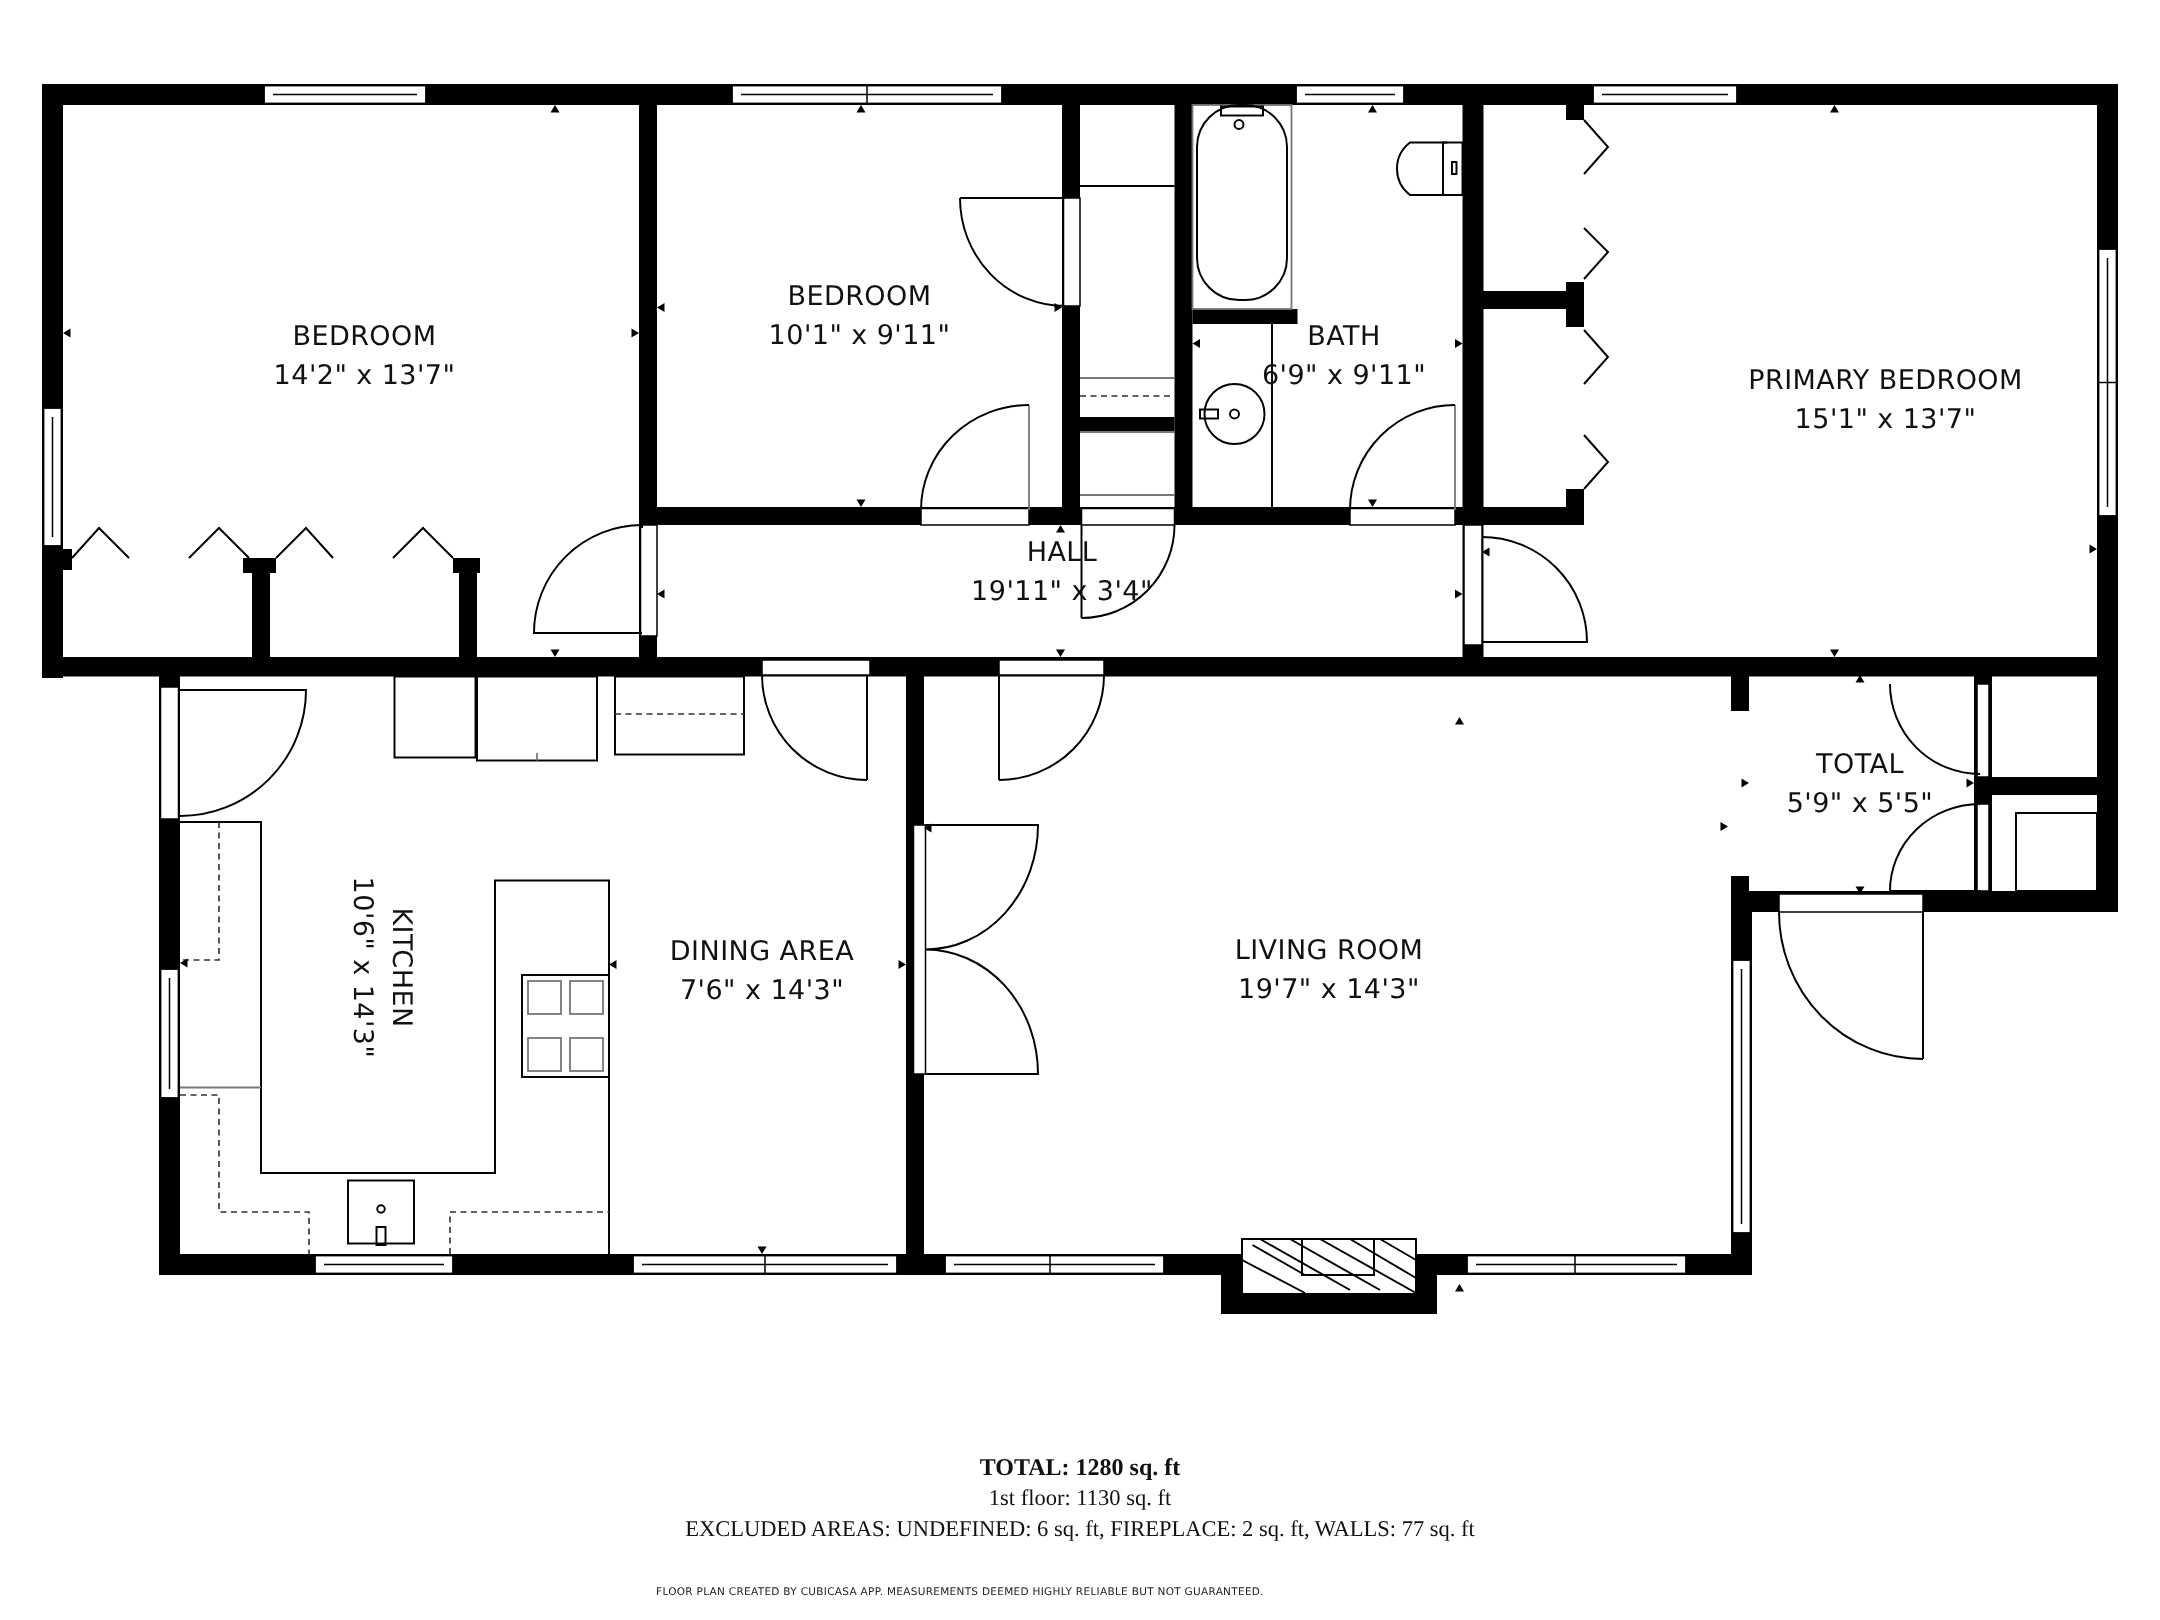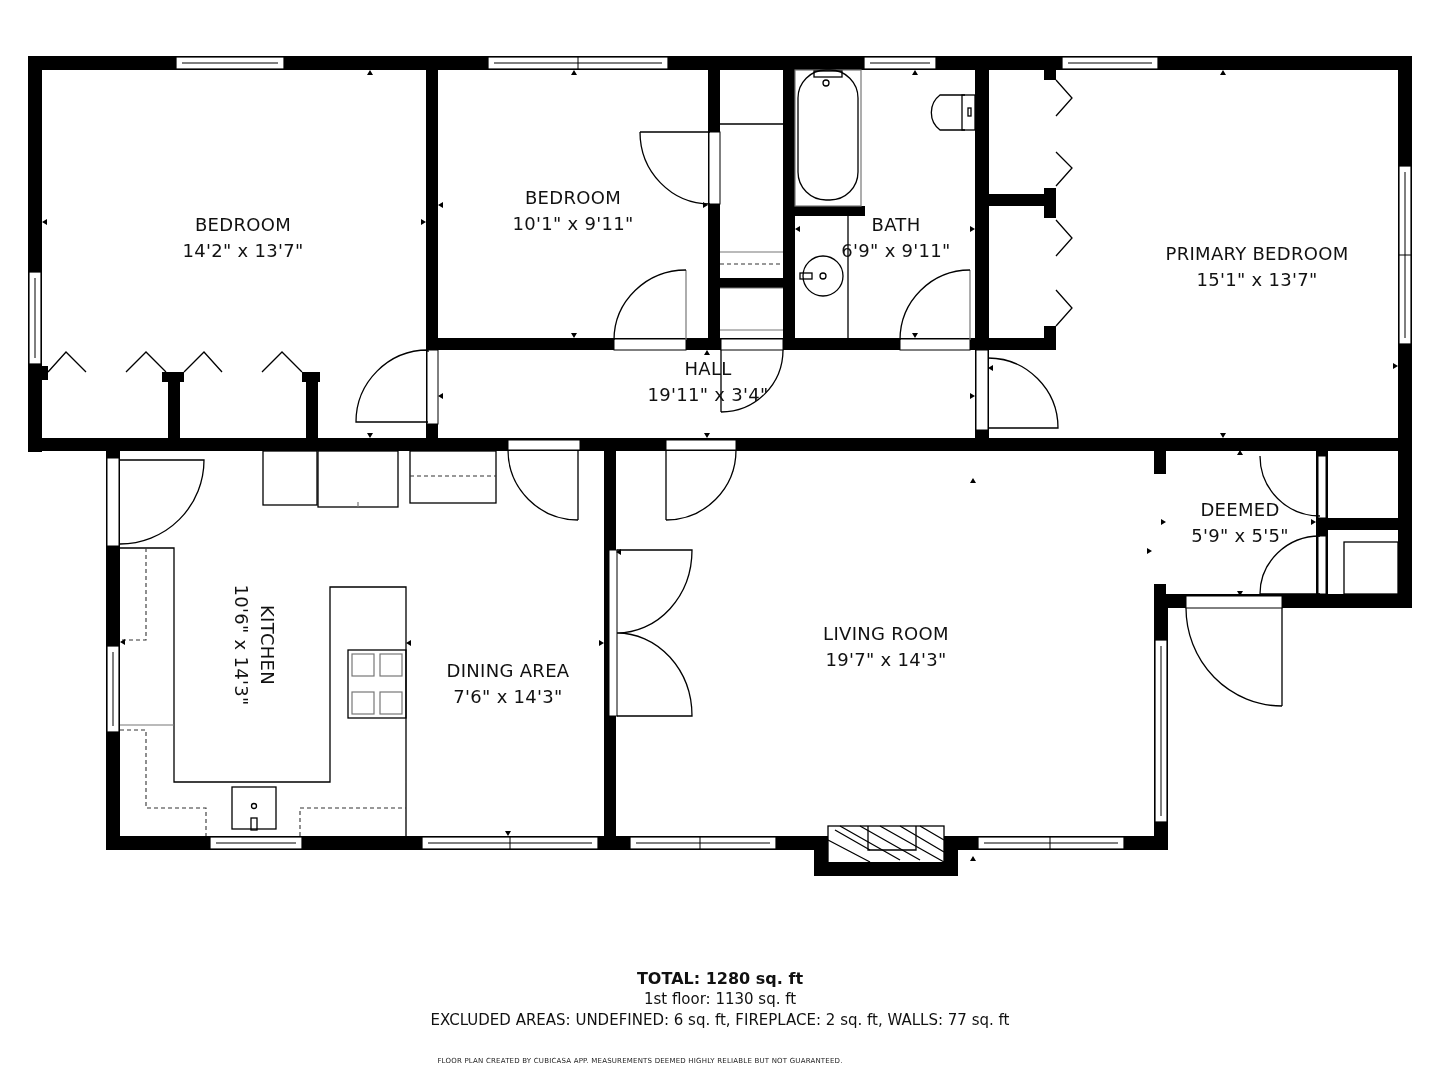--- a/index.html
+++ b/index.html
@@ -8,21 +8,21 @@
     .wall { fill: #000; }
     .thin { fill: none; stroke: #000; stroke-width: 1.3; }
     .grey { fill: none; stroke: #777; stroke-width: 1.2; }
     .dash { fill: none; stroke: #333; stroke-width: 1.1; stroke-dasharray: 4 3; }
     .win { fill: #fff; stroke: #000; stroke-width: 1.2; }
     .winline { stroke: #000; stroke-width: 1; }
     .arrow { fill: #000; }
     .room-label { position: absolute; text-align: center; font-size: 18px; line-height: 26px; letter-spacing: 0.3px; white-space: nowrap; transform: translateX(-50%); }
     .room-label .name, .room-label .dims { display: block; }
     .kitchen-label { transform: translate(-50%, -50%) rotate(90deg); }
-    .summary { position: absolute; left: 0; width: 1440px; text-align: center; }
+    .summary { position: absolute; left: 0; width: 1440px; text-align: center; font-family: Liberation Serif, serif; }
     .summary .total { font-weight: bold; font-size: 16px; line-height: 20px; }
     .summary .line { font-size: 15px; line-height: 21px; }
     .credit { position: absolute; left: 0; width: 1280px; top: 1057px; text-align: center; font-size: 7px; letter-spacing: 0.2px; color: #222; }
   </style>
 </head>
 <body>
 
 <svg id="plan" viewBox="0 0 1440 1080" xmlns="http://www.w3.org/2000/svg">
 
   <g>
@@ -230,30 +230,30 @@
   <span class="dims">15'1" x 13'7"</span>
 </div>
 <div class="room-label" style="left:708px; top:356px;">
   <span class="name">HALL</span>
   <span class="dims">19'11" x 3'4"</span>
 </div>
 <div class="room-label kitchen-label" style="left:254px; top:645px;">
   <span class="name">KITCHEN</span>
   <span class="dims">10'6" x 14'3"</span>
 </div>
-<div class="room-label" style="left:508px; top:622px;margin-top:36px;">
+<div class="room-label" style="left:508px; top:622px;">
   <span class="name">DINING AREA</span>
   <span class="dims">7'6" x 14'3"</span>
 </div>
 <div class="room-label" style="left:886px; top:621px;">
   <span class="name">LIVING ROOM</span>
   <span class="dims">19'7" x 14'3"</span>
 </div>
 <div class="room-label" style="left:1240px; top:497px;">
-  <span class="name">DEEMED</span>
+  <span class="name">TOTAL</span>
   <span class="dims">5'9" x 5'5"</span>
 </div>
 
 <div class="summary" style="top:969px;">
   <div class="total">TOTAL: 1280 sq. ft</div>
   <div class="line">1st floor: 1130 sq. ft</div>
   <div class="line">EXCLUDED AREAS: UNDEFINED: 6 sq. ft, FIREPLACE: 2 sq. ft, WALLS: 77 sq. ft</div>
 </div>
 <div class="credit">FLOOR PLAN CREATED BY CUBICASA APP. MEASUREMENTS DEEMED HIGHLY RELIABLE BUT NOT GUARANTEED.</div>
 

